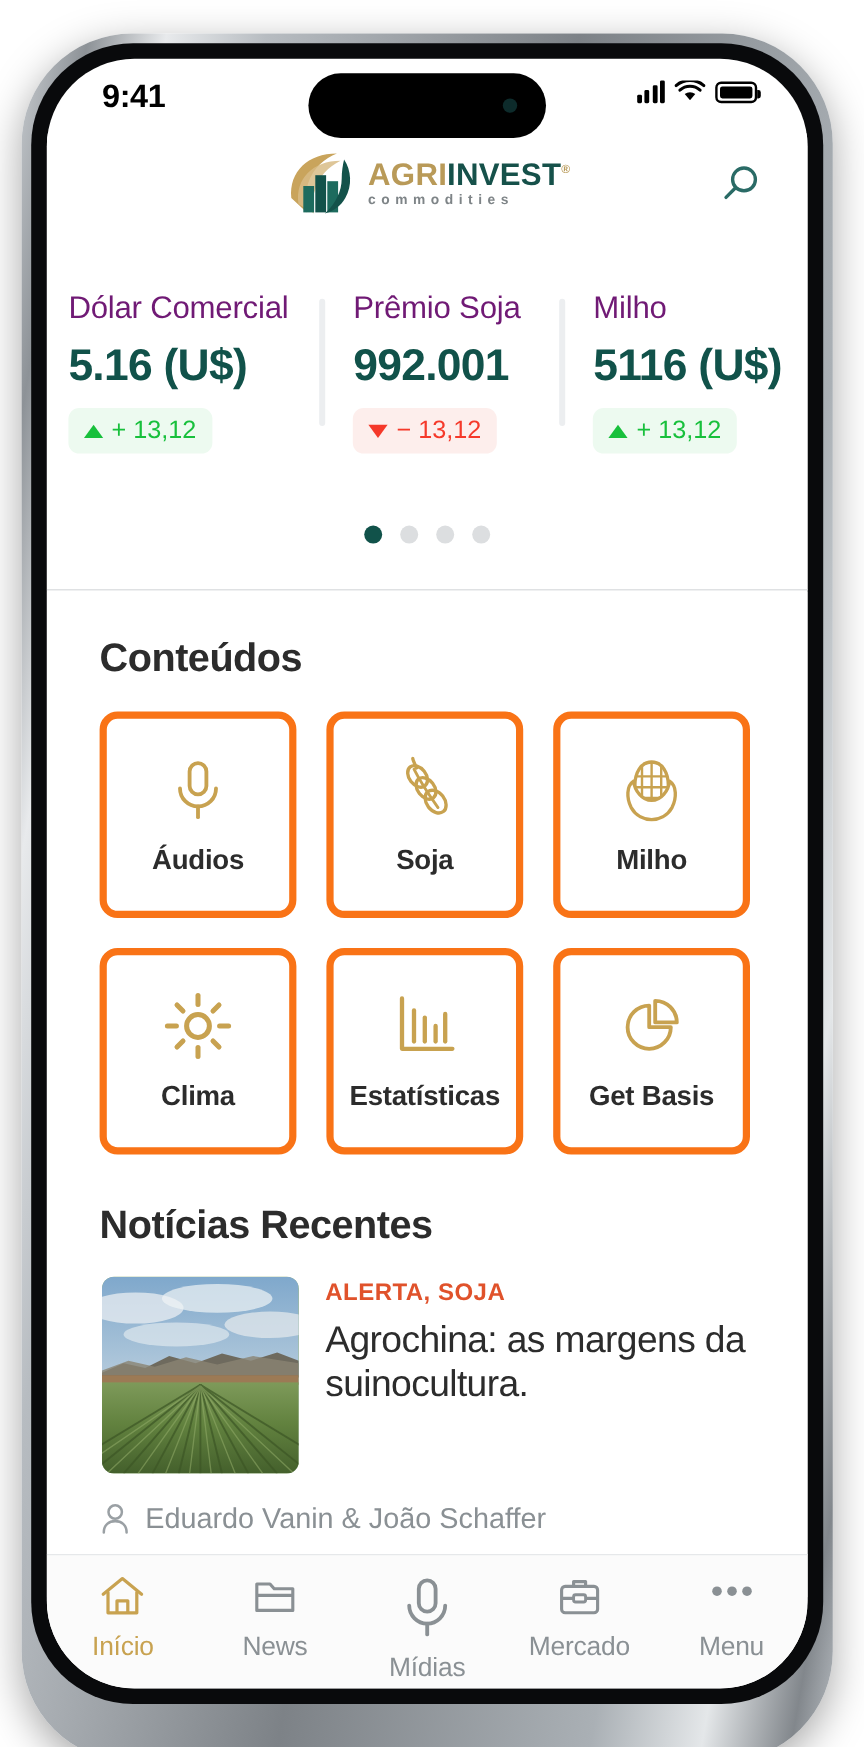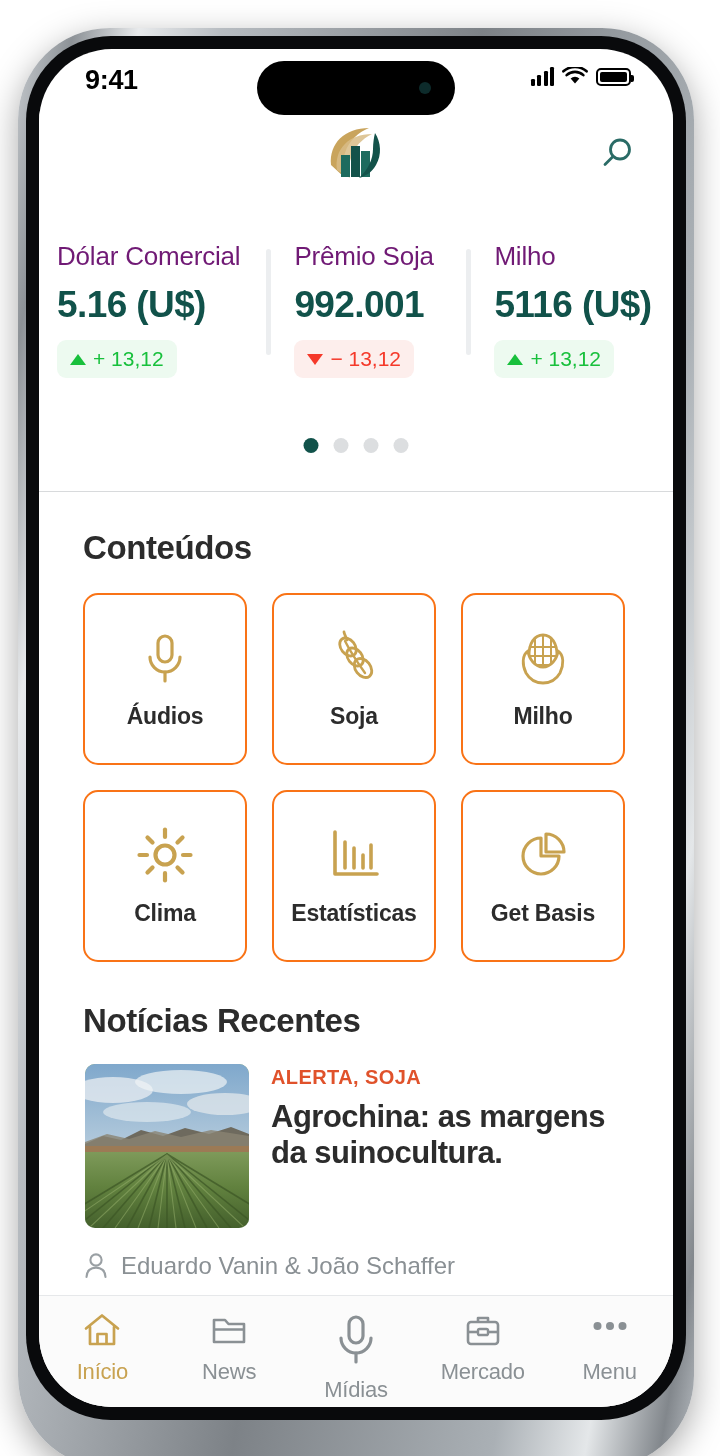--- a/index.html
+++ b/index.html
@@ -192,21 +192,21 @@
   }
 
   #content-grid {
     display: grid;
     grid-template-columns: repeat(3, 164px);
     gap: 25px;
     margin: 26px 0 0 44px;
   }
   .grid-tile {
     height: 172px;
-    border: 2px solid #f97316;
+    border: 6px solid #f97316;
     border-radius: 15px;
     background: #fff;
     display: flex; flex-direction: column;
     align-items: center; justify-content: center;
     gap: 16px;
     cursor: pointer;
   }
   .tile-icon { width: 58px; height: 58px; display: block; }
   .tile-label {
     font-size: 23px; font-weight: 700; color: #2c2c2c;
@@ -223,21 +223,21 @@
     width: 164px; height: 164px; flex: none;
     border-radius: 10px; overflow: hidden;
     position: relative; background: #8fae6e;
   }
   #news-body { flex: 1; min-width: 0; padding-top: 2px; }
   #news-tag {
     font-size: 20px; font-weight: 800; color: #e0522b;
     letter-spacing: 0.4px;
   }
   #news-title {
-    font-size: 31px; font-weight: 700; color: #2c2c2c;
+    font-size: 31px; font-weight: 400; color: #2c2c2c;
     line-height: 1.16; margin-top: 10px; letter-spacing: -0.5px;
   }
   #news-date {
     font-size: 23px; color: #3a3a3a; margin-top: 12px; font-weight: 400;
   }
   #news-author-row {
     display: flex; align-items: center; gap: 12px;
     margin: 20px 44px 0 44px;
     padding-top: 4px;
   }
@@ -309,20 +309,24 @@
         <div id="logo-wrap">
           <div id="logo-mark">
             <svg width="62" height="56" viewBox="0 0 62 56">
               <path d="M6 40 C4 18 20 3 44 3 C34 7 24 15 20 28 C17 37 17 45 19 52 Z" fill="#c9a45c"></path>
               <path d="M12 45 C9 24 24 9 47 9 C37 14 29 22 26 33 C23 41 23 48 25 53 Z" fill="#d8bc86" opacity="0.85"></path>
               <rect x="16" y="30" width="9" height="22" fill="#1d6b5e"></rect>
               <rect x="26" y="21" width="9" height="31" fill="#13524a"></rect>
               <rect x="36" y="26" width="9" height="26" fill="#1d6b5e"></rect>
               <path d="M50 8 C56 17 57 30 51 40 C47 47 41 51 34 53 C43 45 48 34 48 24 C48 18 49 12 50 8 Z" fill="#13524a"></path>
             </svg>
+          </div>
+          <div id="logo-text">
+            <div id="logo-name"><span class="agri">AGRI</span><span class="invest">INVEST</span><span id="logo-reg">®</span></div>
+            <div id="logo-sub">commodities</div>
           </div>
         </div>
         <div id="search-btn">
           <svg width="34" height="34" viewBox="0 0 34 34">
             <circle cx="20" cy="13.5" r="9.5" stroke="#2a6b66" stroke-width="2.8" fill="none"></circle>
             <line x1="13" y1="20.5" x2="5" y2="28.5" stroke="#2a6b66" stroke-width="2.8" stroke-linecap="round"></line>
           </svg>
         </div>
       </div>
 

